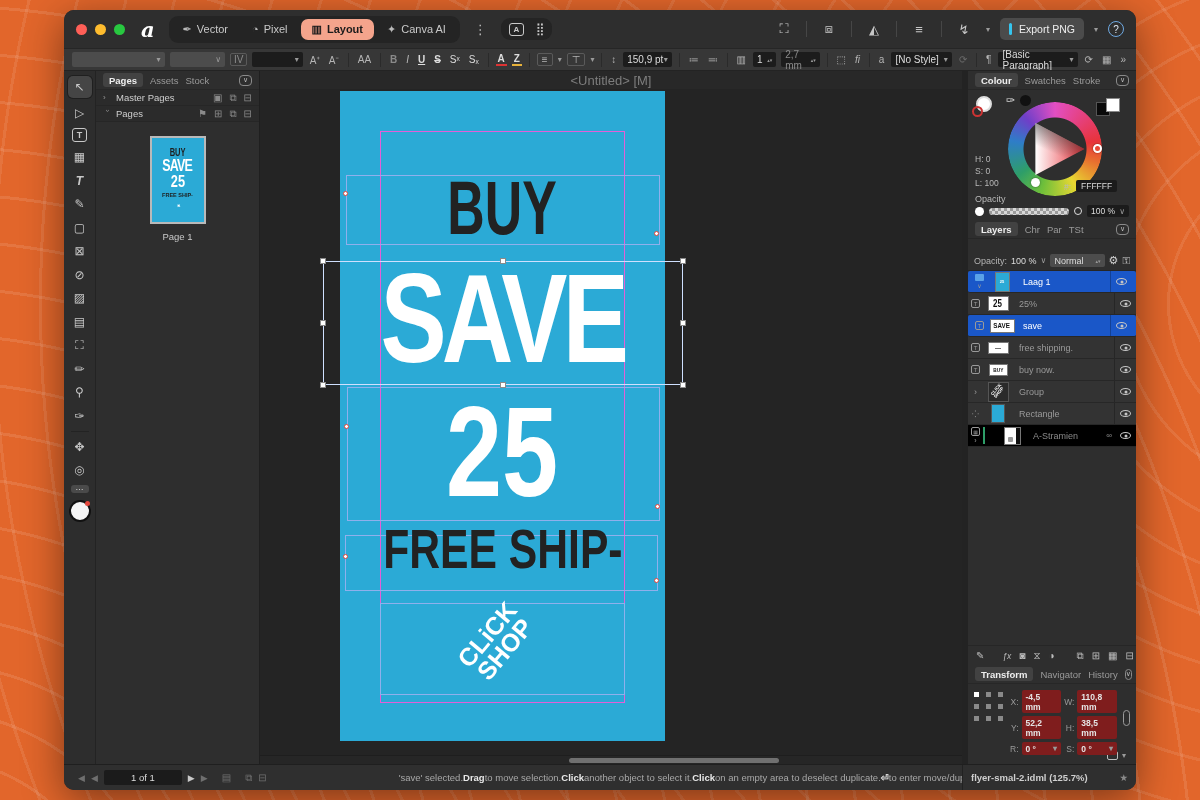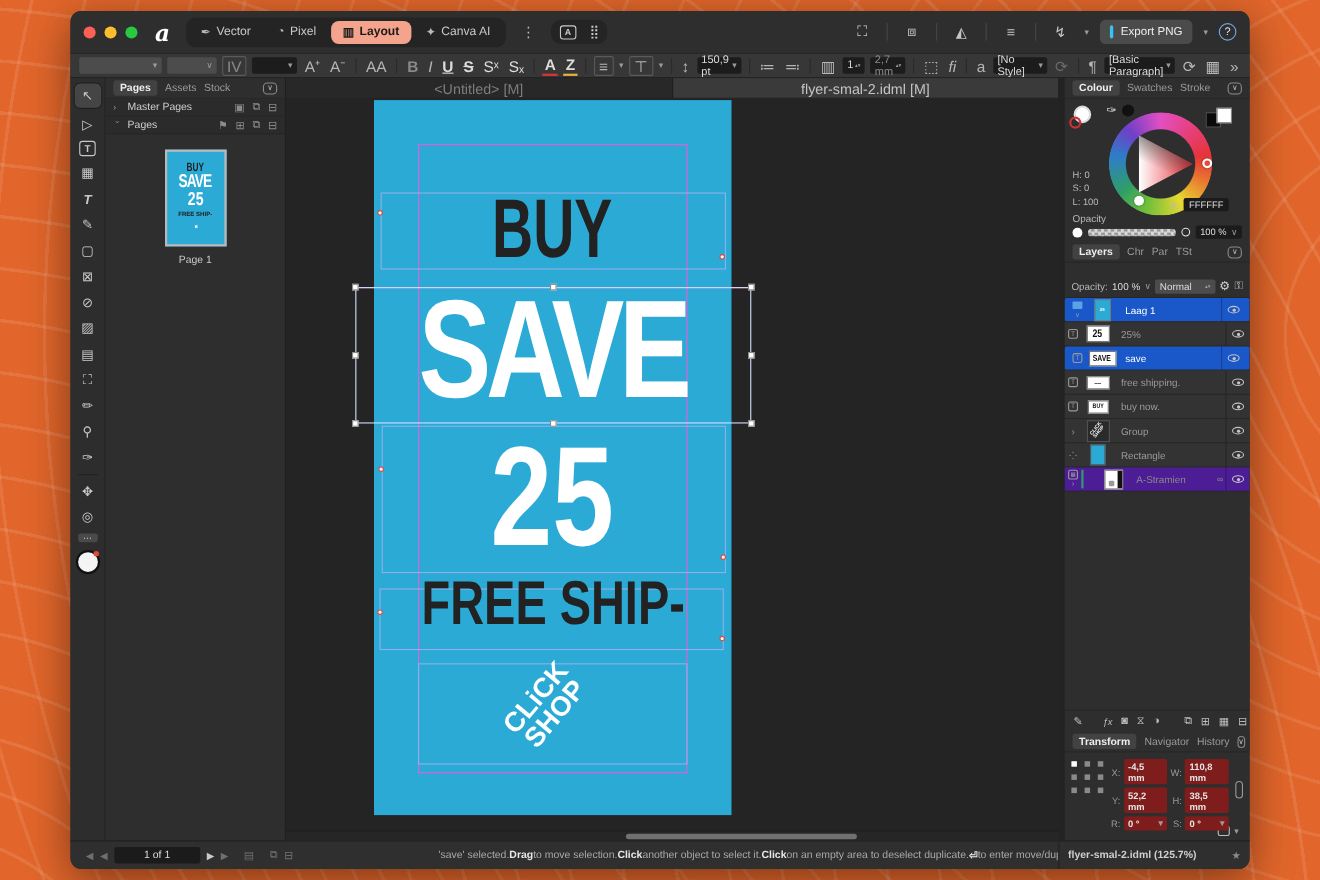--- a/index.html
+++ b/index.html
@@ -35,21 +35,21 @@
   .caret { color:#9a9a9a; font-size:8px; }
   .export { background:#4b4b4b; border-radius:5px; height:22px; display:flex; align-items:center; gap:7px; padding:0 9px; color:#eee; font-size:10.5px; }
   .export .cy { width:3px; height:12px; background:#35c5ef; border-radius:2px; }
   .help { width:16px; height:16px; border:1.4px solid #6ea8e0; border-radius:50%; color:#dfe9f5; font-size:10px; display:flex; align-items:center; justify-content:center; }
 
   
   .ctxbar { height:23px; background:#373737; border-top:1px solid #262626; border-bottom:1px solid #232323;
     display:flex; align-items:center; gap:5px; padding:0 8px; flex:0 0 auto; color:#b5b5b5; overflow:hidden; }
   .sel { background:#4c4c4c; border-radius:2px; height:15px; display:flex; align-items:center; justify-content:space-between; padding:0 4px; color:#ddd; }
   .sel.dark { background:#1c1c1c; }
-  .cbtn { color:#b5b5b5; font-size:14px; padding:0 2px; }
+  .cbtn { color:#b5b5b5; font-size:10px; padding:0 2px; }
   .cdiv { width:1px; height:14px; background:#2a2a2a; margin:0 2px; }
   .redline { border-bottom:2px solid #d33; padding-bottom:0px; font-weight:bold; color:#ddd; }
   .hl { font-weight:bold; color:#ddd; border-bottom:2px solid #e8b23a; }
   .stepper { display:flex; flex-direction:column; line-height:4px; font-size:5px; color:#999; }
 
   
   .main { flex:1; display:flex; min-height:0; }
 
   
   .toolstrip { width:32px; background:#2d2d2d; border-right:1px solid #232323; display:flex; flex-direction:column; align-items:center; padding-top:5px; gap:6.5px; flex:0 0 auto; }
@@ -341,23 +341,20 @@
             <div style="position:absolute;top:64px;left:24px;color:#fff;font-size:6px;transform:rotate(-50deg)">✦</div>
           </div>
           <div class="pcap">Page 1</div>
         </div>
       </div>
 
       <div class="canvascol">
         <div class="doctabs">
           <div class="dt inactive">
               <span>&lt;Untitled&gt; [M]</span>
-            </div>
-          <div class="dt active">
-              <span>flyer-smal-2.idml [M]</span>
             </div>
         </div>
         <div class="canvas">
           <div class="page">
 
             <div class="gl m" style="left:40px;top:40px;width:245px;height:572px;border:1px solid #e45fd8"></div>
             <div class="gl m" style="left:-20px;top:170px;width:365px;height:0;border-top:1px solid #e45fd8"></div>
 
             <div class="gl f" style="left:6px;top:84px;width:314px;height:70px;border:1px solid #8fb0ec"></div>
             <div class="gl f" style="left:7px;top:296px;width:313px;height:134px;border:1px solid #8fb0ec"></div>
@@ -539,21 +536,21 @@
               <span style="font-size:9px">⁘</span>
             </span>
           <span class="lthumbwrap">
               <span class="lthumb" style="width:14px;height:19px;background:#2baad6;border-color:#555"></span>
             </span>
           <span class="lname">Rectangle</span>
           <span class="leye">
               <span class="eye"></span>
             </span>
         </div>
-        <div class="lrow" style="background:#4c1d95">
+        <div class="lrow" style="background:#000000">
           <span class="lgut">
               <span class="tbox" style="font-size:5px">▦</span>
               <span style="font-size:7px">›</span>
             </span>
           <span class="greenbar"></span>
           <span class="lthumbwrap" style="margin-left:14px">
               <span class="lthumb" style="width:17px;height:18px;position:relative">
                 <span style="position:absolute;right:0;top:0;bottom:0;width:4px;background:#111"></span>
                 <span style="position:absolute;left:3px;bottom:2px;width:5px;height:5px;background:#999;border-radius:1px"></span>
               </span>

